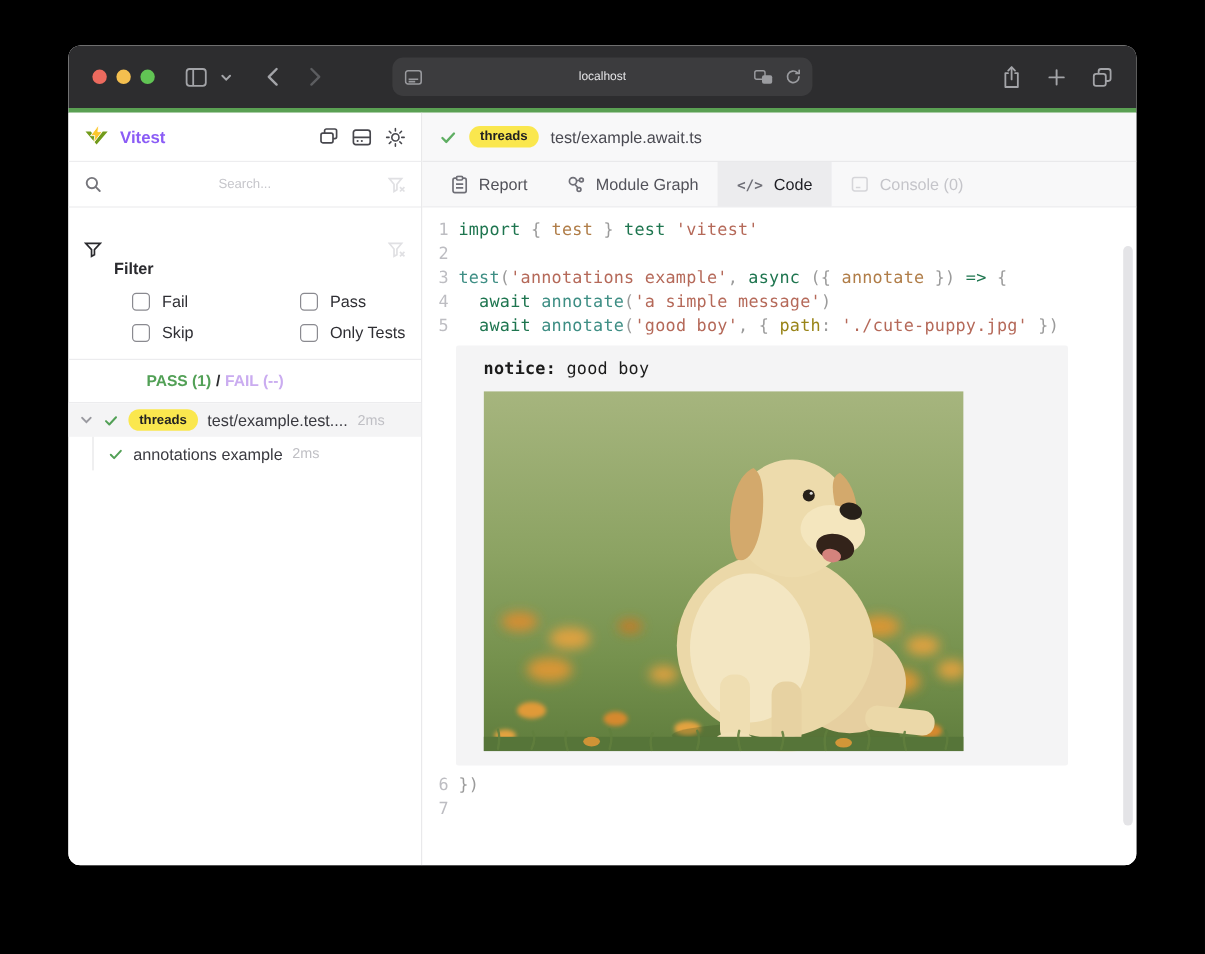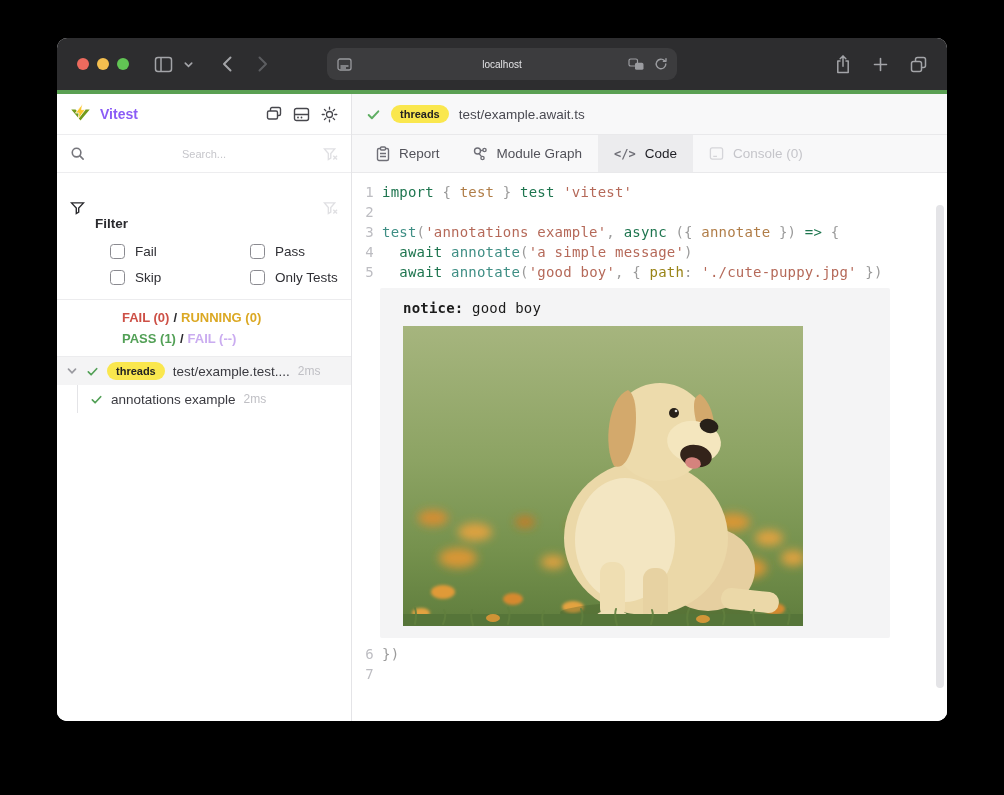--- a/index.html
+++ b/index.html
@@ -232,21 +232,20 @@
                 <span>Skip</span>
               </label>
             <label class="cb-item">
                 <span class="cb-box"></span>
                 <span>Only Tests</span>
               </label>
           </div>
         </div>
 
         <div class="sb-status">
-          <div><span style="color:#CD5046">FAIL (0)</span><span class="sep">/</span><span style="color:#DBA823">RUNNING (0)</span></div>
           <div><span style="color:#52A056">PASS (1)</span><span class="sep">/</span><span style="color:#CAACF0">FAIL (--)</span></div>
         </div>
 
         <div class="tree-row selected">
           <span style="display:flex;color:#9A9AA0">
             <svg width="12" height="12" viewBox="0 0 12 12" fill="none" stroke="currentColor" stroke-width="1.7" stroke-linecap="round">
                 <path d="M2.5 4.2l3.5 3.6 3.5-3.6"></path>
               </svg>
           </span>
           <span style="display:flex;color:#52A056">

